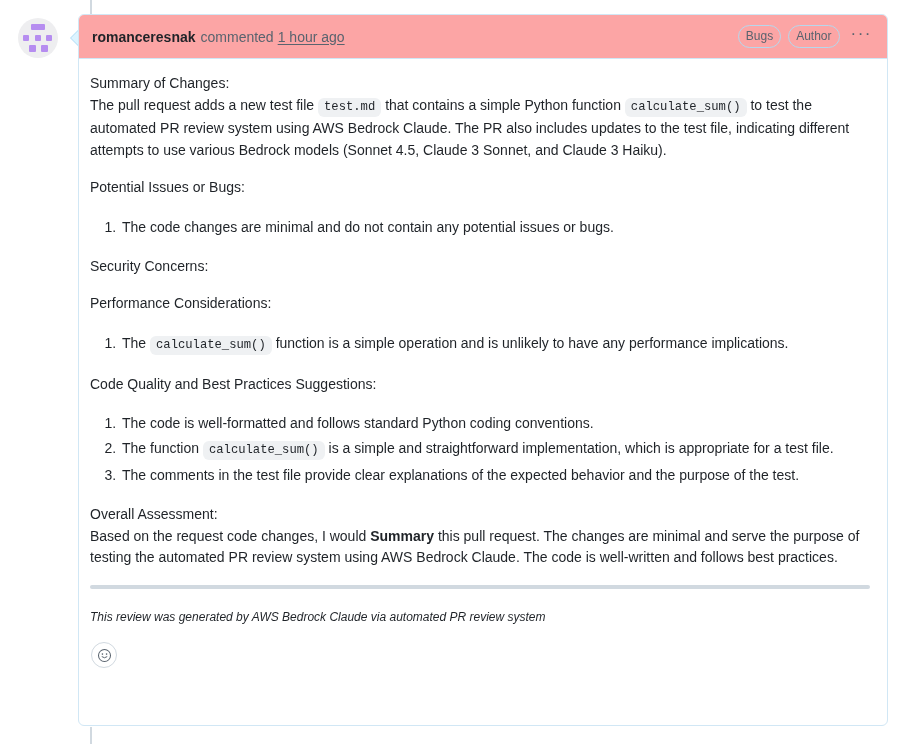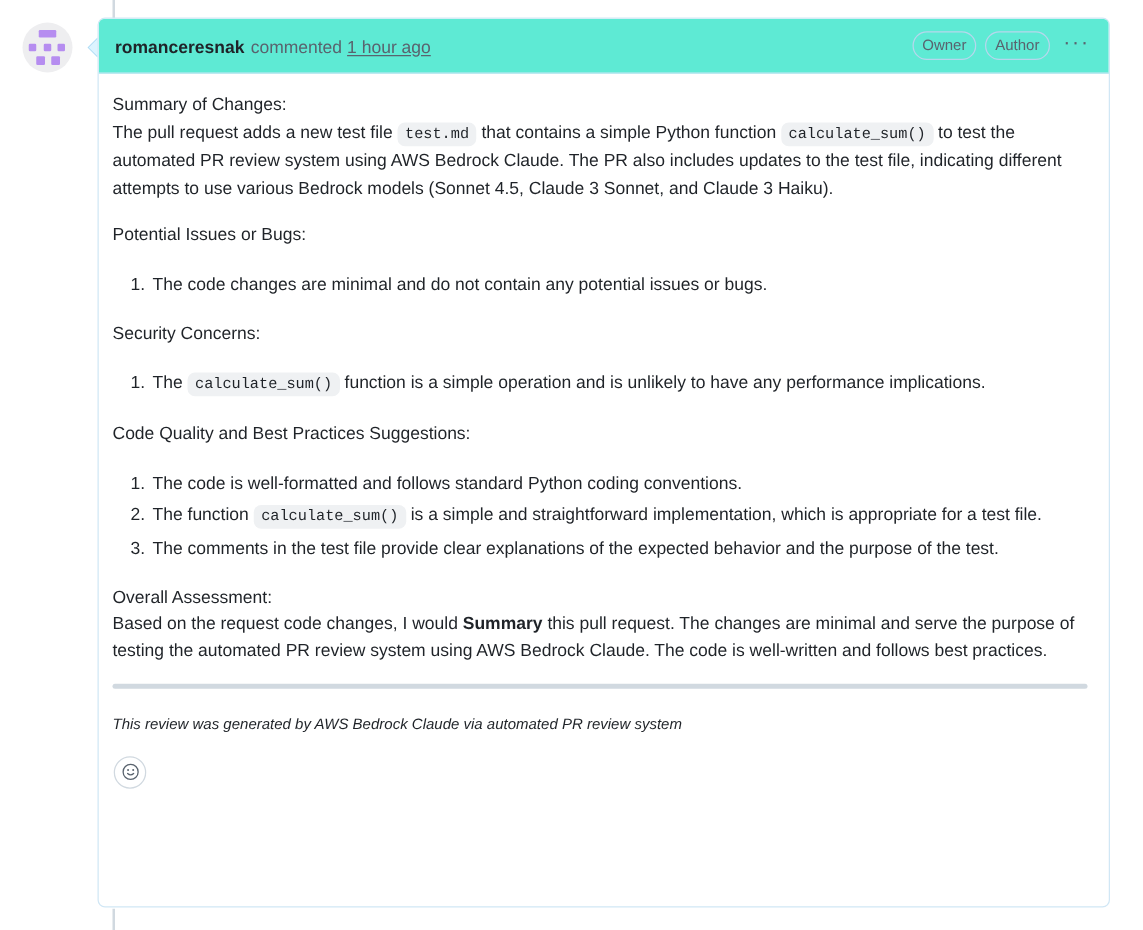--- a/index.html
+++ b/index.html
@@ -83,21 +83,21 @@
     position: absolute;
     left: 71px;
     top: 30px;
     width: 0; height: 0;
     border-top: 8px solid transparent;
     border-bottom: 8px solid transparent;
     border-right: 8px solid #ddf4ff;
   }
 
   .comment-header {
-    background: #5eead4;
+    background: #fca5a5;
     border-bottom: 1px solid #cfe8f7;
     height: 44px;
     display: flex;
     align-items: center;
     padding: 0 13px 0 13px;
     box-sizing: border-box;
   }
   .author-name {
     font-weight: bold;
     color: #1f2328;
@@ -218,21 +218,21 @@
 <div class="arrow-outer"></div>
 <div class="arrow-inner"></div>
 
 <div class="comment">
 
   <div class="comment-header">
     <span class="author-name">romanceresnak</span>
     <span class="commented-text">commented</span>
     <span class="time-link">1 hour ago</span>
     <span class="header-spacer"></span>
-    <span class="badge">Owner</span>
+    <span class="badge">Bugs</span>
     <span class="badge">Author</span>
     <span class="kebab">···</span>
   </div>
 
   <div class="comment-body">
 
     <p class="para tight">Summary of Changes:</p>
     <p class="para">
       <span>The pull request adds a new test file</span>
       <code>test.md</code>
@@ -241,20 +241,21 @@
       <span>to test the automated PR review system using AWS Bedrock Claude. The PR also includes updates to the test file, indicating different attempts to use various Bedrock models (Sonnet 4.5, Claude 3 Sonnet, and Claude 3 Haiku).</span>
     </p>
 
     <p class="para">Potential Issues or Bugs:</p>
     <ol class="list">
       <li>The code changes are minimal and do not contain any potential issues or bugs.</li>
     </ol>
 
     <p class="para">Security Concerns:</p>
 
+    <p class="para">Performance Considerations:</p>
     <ol class="list">
       <li>
         <span>The</span>
         <code>calculate_sum()</code>
         <span>function is a simple operation and is unlikely to have any performance implications.</span>
       </li>
     </ol>
 
     <p class="para">Code Quality and Best Practices Suggestions:</p>
     <ol class="list">

